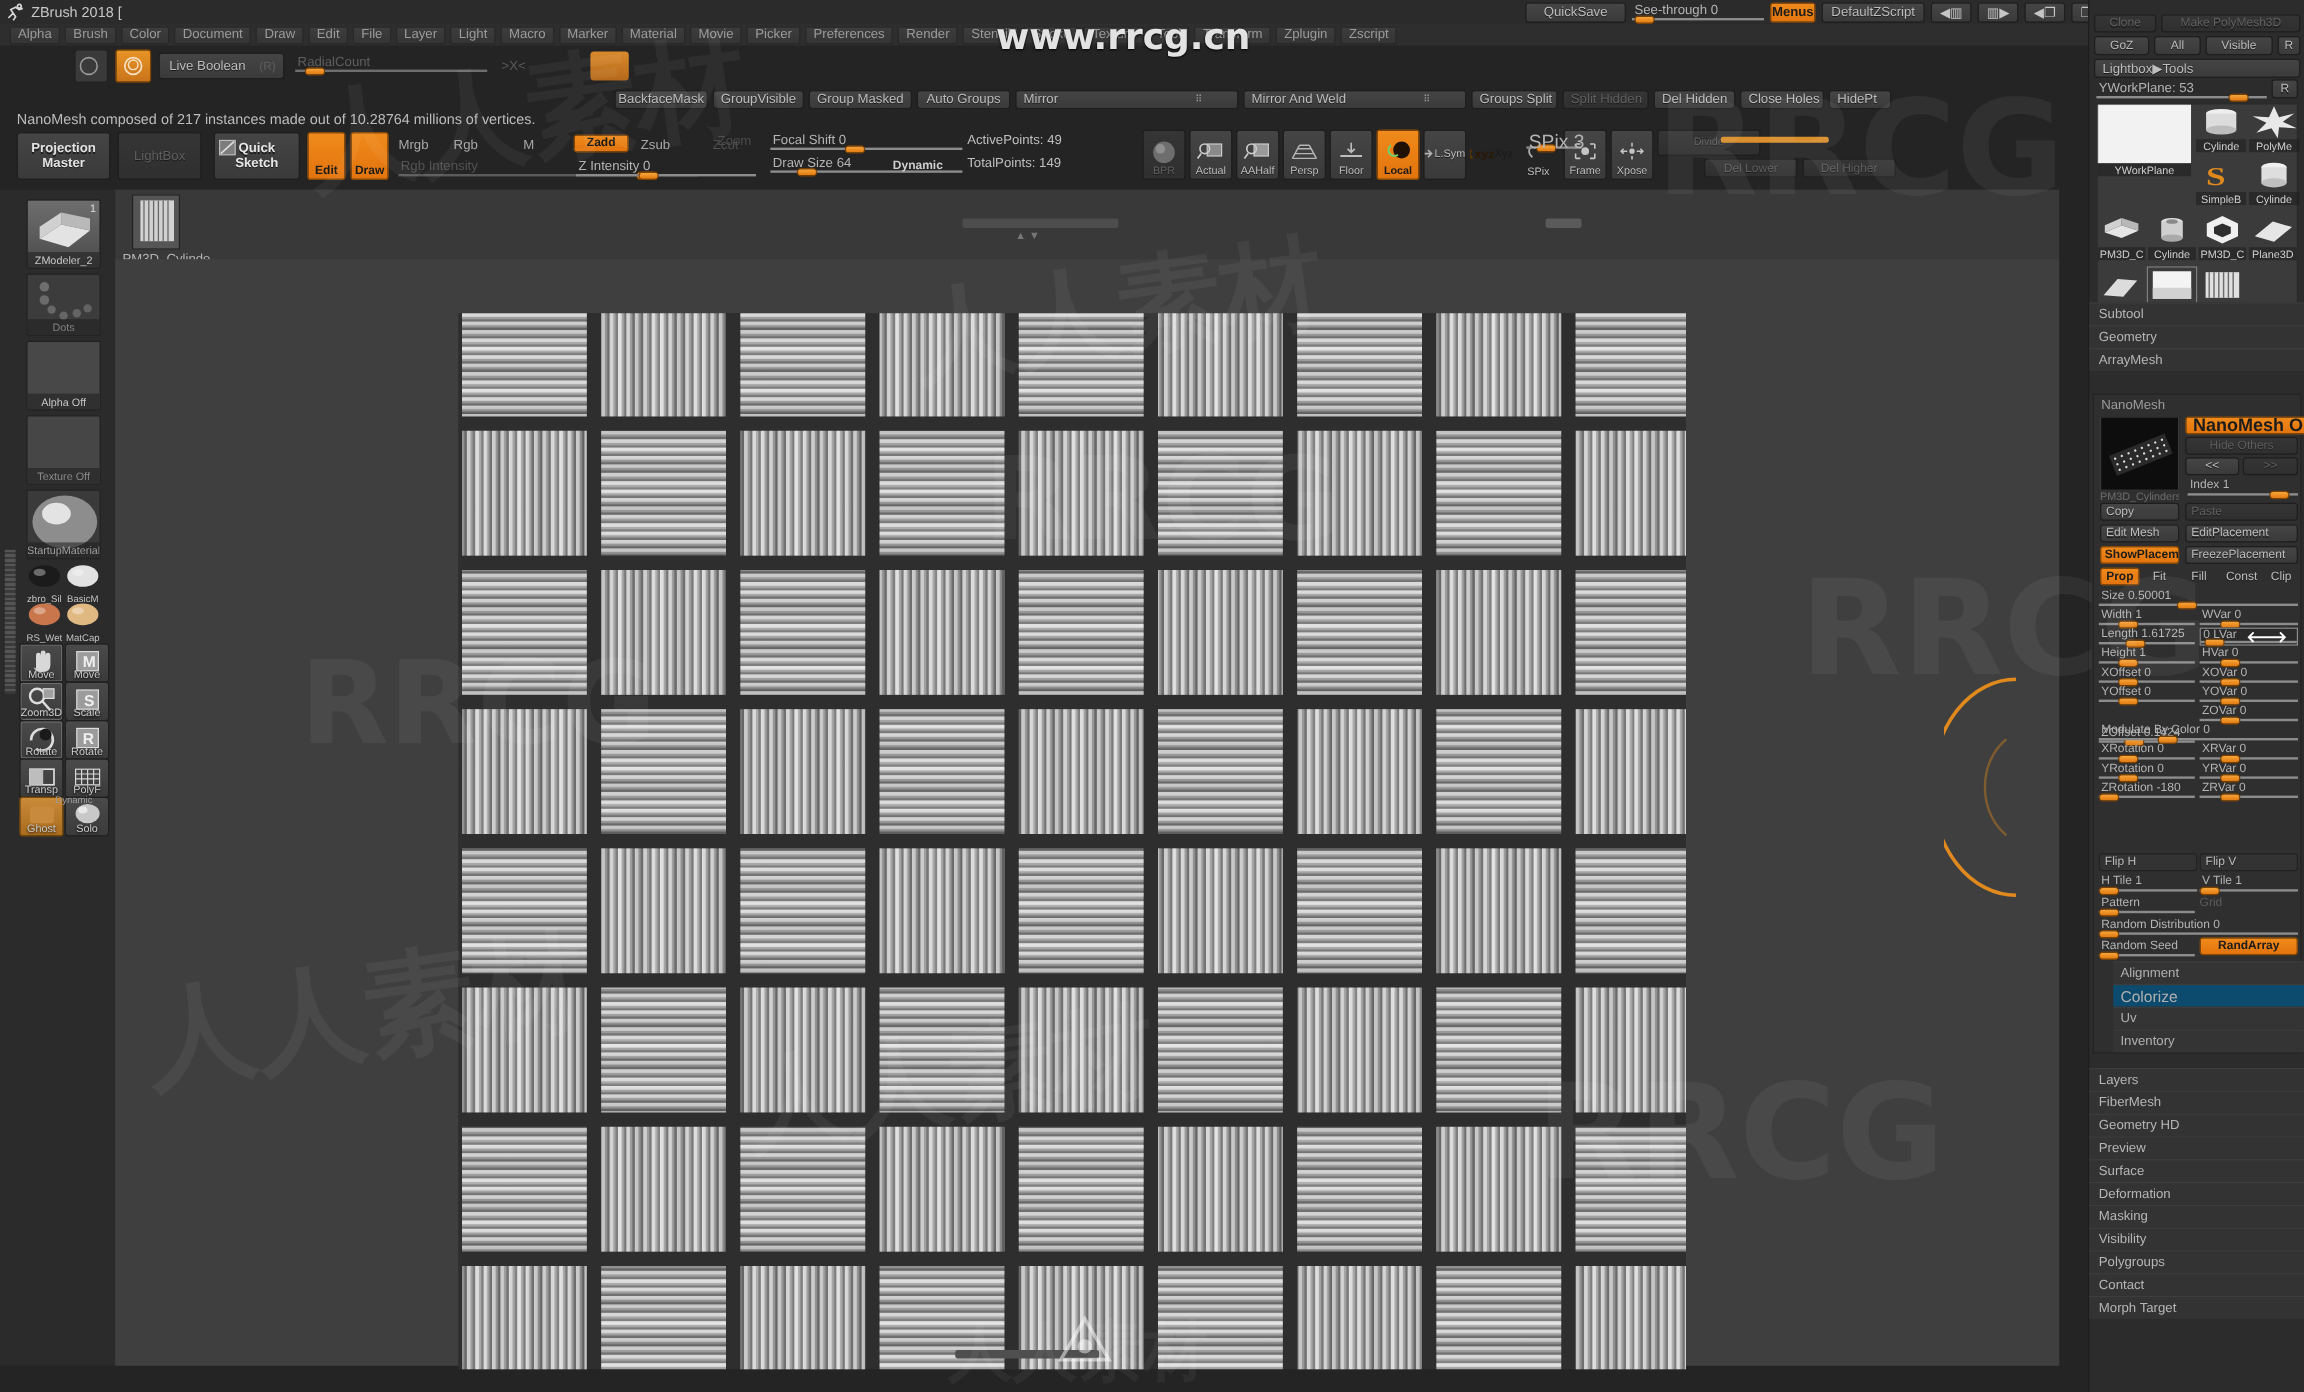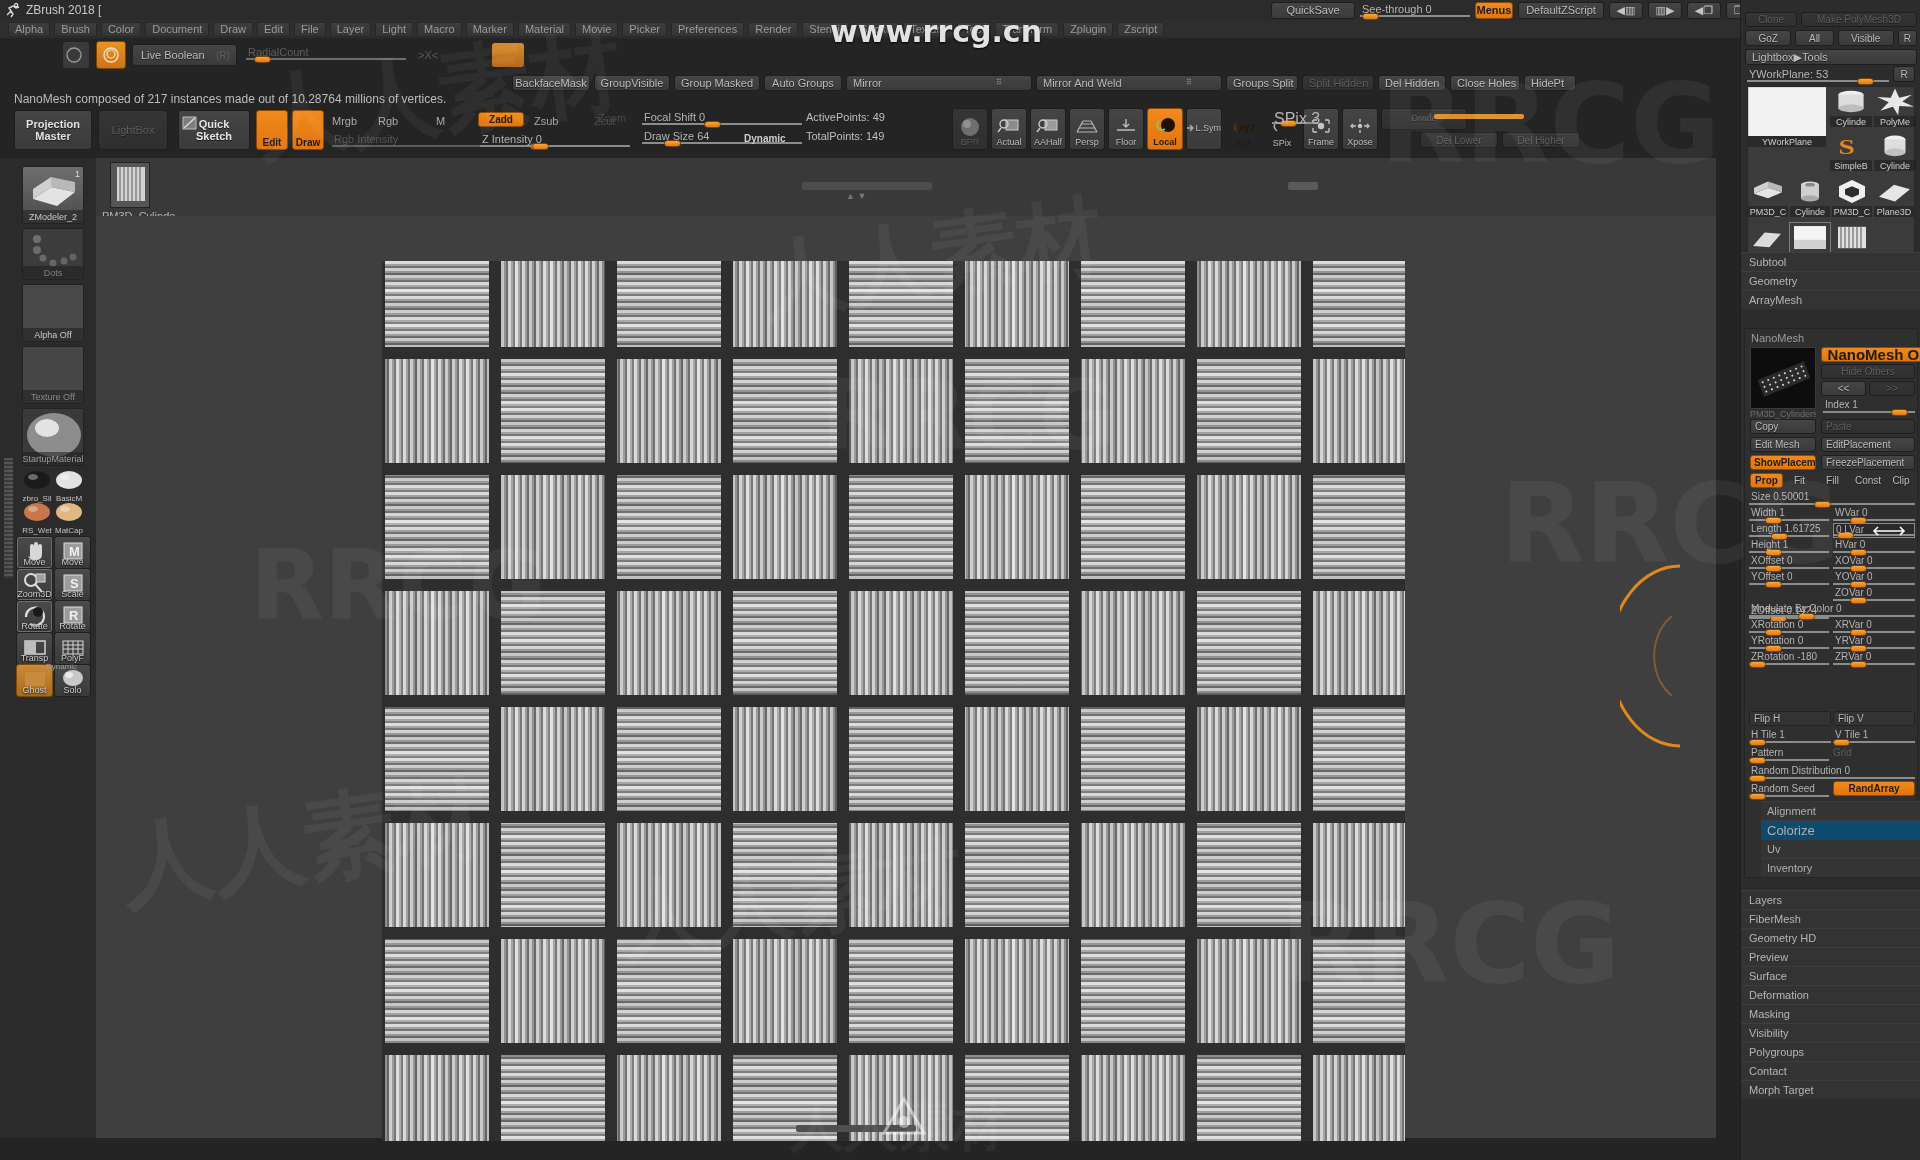--- a/index.html
+++ b/index.html
@@ -320,21 +320,21 @@
         <span>Local</span>
       </div>
       <div class="btn" style="position: relative; width: 36px; height: 42px; flex-direction: row; justify-content: flex-end; padding-bottom: 2px; font-size: 9px;">
         <div style="width: 24px; height: 20px; margin-bottom: 1px;"><svg width="24" height="20" viewBox="0 0 24 20">
             <path d="M12 3 L12 17" stroke="#b0b0b0" stroke-width="1.2"></path>
             <path d="M2 10 L8 10 M5 7 L2 10 L5 13" stroke="#b0b0b0" stroke-width="1.3" fill="none"></path>
             <path d="M22 10 L16 10 M19 7 L22 10 L19 13" stroke="#b0b0b0" stroke-width="1.3" fill="none"></path>
           </svg></div>
         <span>L.Sym</span>
       </div>
-      <div class="btn on" style="position: relative; width: 36px; height: 42px; flex-direction: column; justify-content: flex-end; padding-bottom: 2px; font-size: 9px; background: transparent; border: none;">
+      <div class="btn on" style="position: relative; width: 36px; height: 42px; flex-direction: row; justify-content: flex-end; padding-bottom: 2px; font-size: 9px; background: transparent; border: none;">
         <div style="width: 24px; height: 20px; margin-bottom: 1px;"><svg width="24" height="20" viewBox="0 0 24 20">
             <path d="M5 7 q-3 4 1 7" stroke="#5a3302" stroke-width="2" fill="none"></path>
             <text x="8" y="14" font-size="10" fill="#2a1703" font-weight="bold">xyz</text>
           </svg></div>
         <span>Xyz</span>
       </div>
       <div class="btn" style="position: relative; width: 36px; height: 42px; flex-direction: column; justify-content: flex-end; padding-bottom: 2px; font-size: 9px; background: transparent; border: none;">
         <div style="width: 24px; height: 20px; margin-bottom: 1px;"><svg width="24" height="20" viewBox="0 0 24 20">
             <path d="M6 5 q-4 5 1 9" stroke="#aaa" stroke-width="1.6" fill="none"></path>
           </svg></div>

